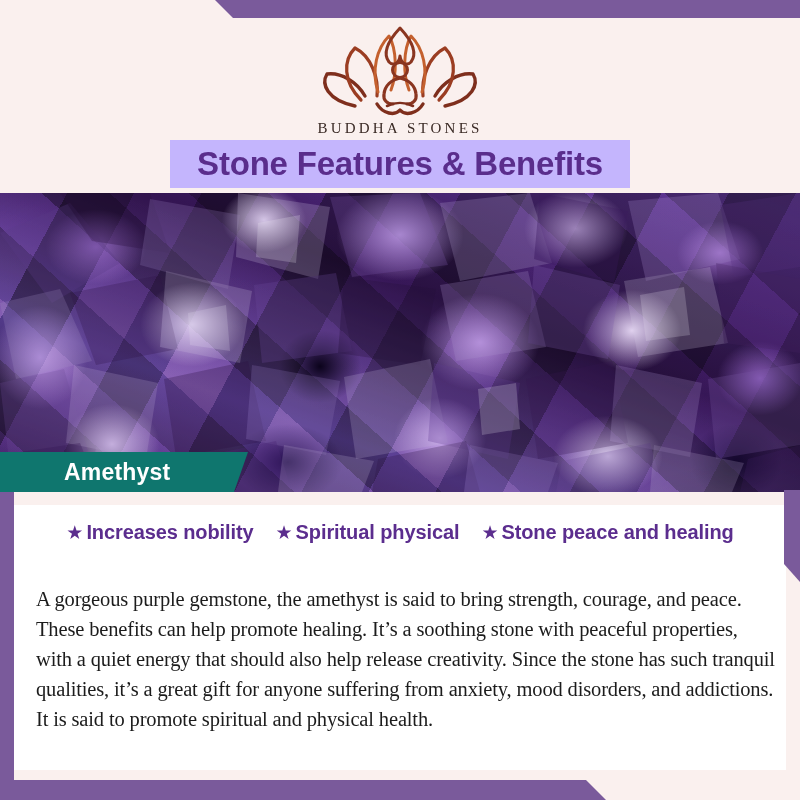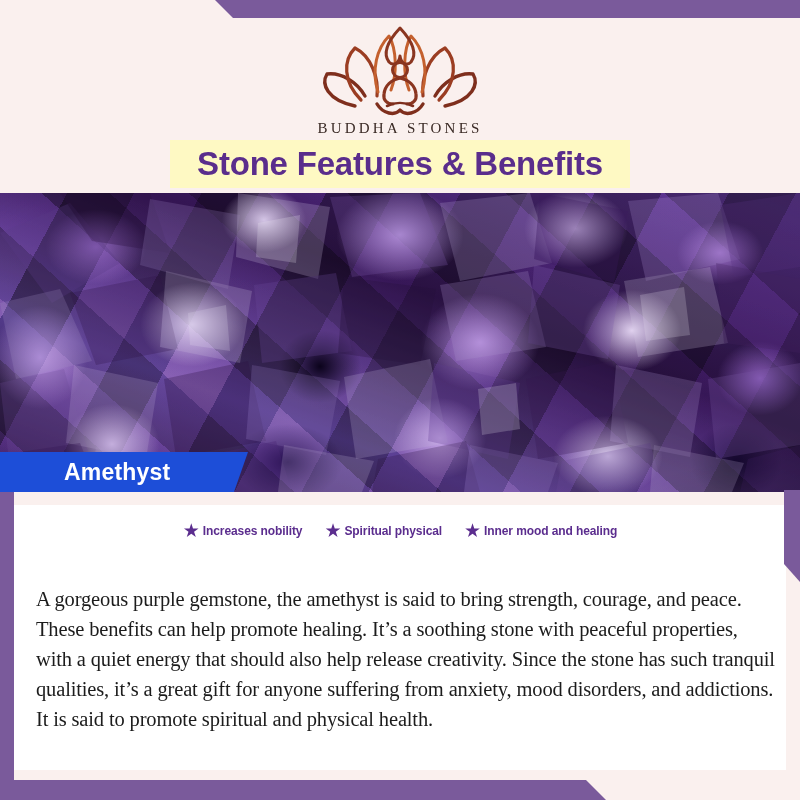--- a/index.html
+++ b/index.html
@@ -101,21 +101,21 @@
     color: #3a2a25;
     font-weight: 400;
   }
 
   .title-plate {
     position: absolute;
     left: 170px;
     top: 140px;
     width: 460px;
     height: 48px;
-    background: #fef9c3;
+    background: #c4b5fd;
     display: flex;
     align-items: center;
     justify-content: center;
   }
   .title-text {
     font-family: "Liberation Sans Narrow", "Liberation Sans", sans-serif;
     font-size: 33px;
     font-weight: 700;
     color: #5a2d8c;
     letter-spacing: -0.2px;
@@ -170,21 +170,21 @@
     background: radial-gradient(ellipse 130% 120% at 50% 45%, rgba(0,0,0,0) 48%, rgba(0,0,0,0.42) 100%);
   }
 
   
   .stone-banner {
     position: absolute;
     left: 0;
     top: 452px;
     width: 248px;
     height: 40px;
-    background: #1d4ed8;
+    background: #0f766e;
     clip-path: polygon(0 0, 248px 0, 234px 40px, 0 40px);
     z-index: 4;
     display: flex;
     align-items: center;
   }
   .stone-name {
     margin-left: 64px;
     font-family: "Liberation Sans Narrow", "Liberation Sans", sans-serif;
     font-size: 23px;
     font-weight: 700;
@@ -227,21 +227,21 @@
     white-space: nowrap;
   }
   .benefit-star {
     color: #5b2d8e;
     font-size: 19px;
     line-height: 1;
     margin-right: 3px;
   }
   .benefit-label {
     font-family: "Liberation Sans Narrow", "Liberation Sans", sans-serif;
-    font-size: 12px;
+    font-size: 20px;
     font-weight: 700;
     color: #5b2d8e;
     letter-spacing: -0.1px;
   }
 
   .description {
     position: absolute;
     left: 22px;
     top: 58px;
     width: 740px;
@@ -366,21 +366,21 @@
         <div class="benefit">
           <span class="benefit-star">★</span>
           <span class="benefit-label">Increases nobility</span>
         </div>
         <div class="benefit">
           <span class="benefit-star">★</span>
           <span class="benefit-label">Spiritual physical</span>
         </div>
         <div class="benefit">
           <span class="benefit-star">★</span>
-          <span class="benefit-label">Inner mood and healing</span>
+          <span class="benefit-label">Stone peace and healing</span>
         </div>
       </div>
 
       <p class="description">A gorgeous purple gemstone, the amethyst is said to bring strength, courage, and peace. These benefits can help promote healing. It’s a soothing stone with peaceful properties, with a quiet energy that should also help release creativity. Since the stone has such tranquil qualities, it’s a great gift for anyone suffering from anxiety, mood disorders, and addictions. It is said to promote spiritual and physical health.</p>
 
     </div>
   </div>
 
 </div>
 

